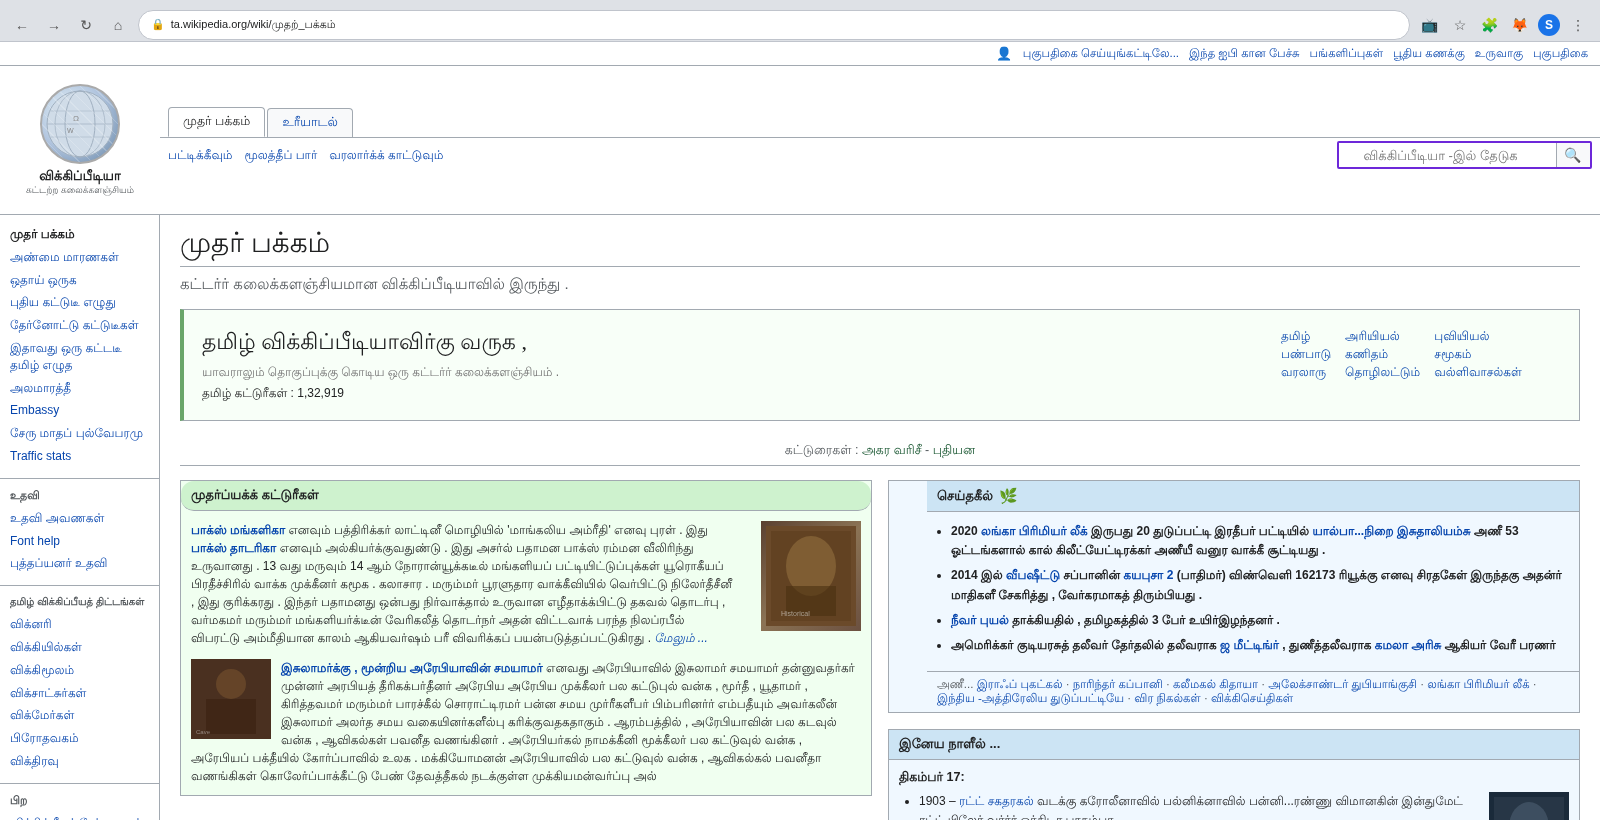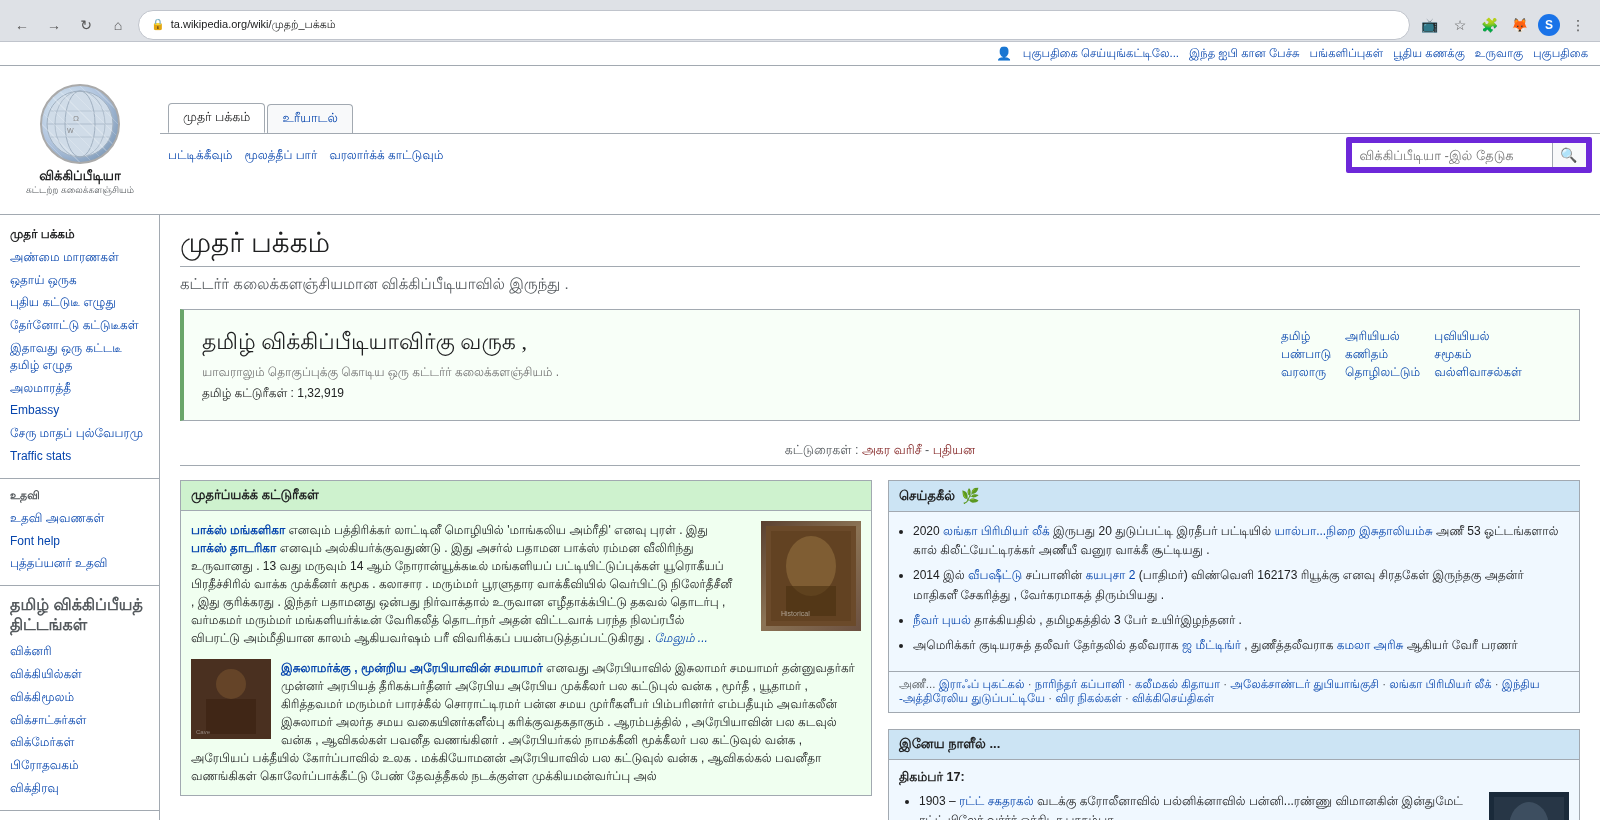--- a/index.html
+++ b/index.html
@@ -133,22 +133,23 @@
       display: flex;
       justify-content: space-between;
       align-items: center;
       padding: 4px 8px;
     }
     .nav-links { display: flex; gap: 12px; }
     .nav-link { color: #0645ad; text-decoration: none; font-size: 12px; }
     .search-box {
       display: flex;
       align-items: center;
-      border: 6px solid #6d28d9;
+      border: 2px solid #6d28d9;
       border-radius: 2px;
+      padding-left: 17px;
     }
     .search-input {
       padding: 4px 8px;
       border: none;
       outline: none;
       font-size: 13px;
       width: 200px;
       color: #54595d;
     }
     .search-btn {
@@ -234,41 +235,42 @@
     .welcome-col { display: flex; flex-direction: column; gap: 3px; }
     .welcome-link { color: #0645ad; text-decoration: none; font-size: 12px; }
     .category-filter {
       text-align: center;
       font-size: 12.5px;
       color: #54595d;
       padding: 6px;
       border-bottom: 1px solid #a2a9b1;
       margin-bottom: 14px;
     }
-    .cat-link { color: #7f1d1d; text-decoration: none; }
+    .cat-link { color: #14532d; text-decoration: none; }
 
     
     .content-columns {
       display: grid;
       grid-template-columns: 1fr 1fr;
       gap: 16px;
     }
 
     
     .featured-section {
       border: 1px solid #a2a9b1;
       background: #f0fff0;
     }
     .section-header {
       background: #cef2ce;
       padding: 6px 10px;
       font-size: 13px;
       font-weight: bold;
       border-bottom: 1px solid #a2a9b1;
       color: #202122;
+      border-radius: 13px;
     }
     .section-content {
       padding: 10px;
       font-size: 12px;
       line-height: 1.5;
       color: #202122;
     }
     .article-with-img { display: flex; gap: 26px; }
     .article-text { flex: 1; font-size: 12px; line-height: 1.5; }
     .article-img {
@@ -286,34 +288,35 @@
       font-size: 9px;
       text-align: center;
     }
     .article-link { color: #0645ad; text-decoration: none; font-weight: bold; }
     .more-link { color: #0645ad; font-style: italic; text-decoration: none; font-size: 12px; }
 
     
     .news-section {
       border: 1px solid #a2a9b1;
       background: #f0f8ff;
+      padding-left: 38px;
     }
     .news-header {
       background: #cce4f4;
       padding: 6px 10px;
       font-size: 13px;
       font-weight: bold;
       border-bottom: 1px solid #a2a9b1;
       display: flex;
       align-items: center;
       gap: 6px;
     }
     .news-icon { font-size: 15px; }
     .news-list { padding: 10px; list-style: disc; padding-left: 24px; font-size: 12px; line-height: 1.6; }
-    .news-list li { margin-bottom: 6px; color: #202122; }
+    .news-list li { margin-bottom: 6px; color: #202122; font-weight: bold; }
     .news-link { color: #0645ad; text-decoration: none; }
     .news-footer { padding: 6px 10px; font-size: 11.5px; color: #54595d; border-top: 1px solid #a2a9b1; }
 
     
     .otd-section {
       border: 1px solid #a2a9b1;
       background: #f0f8ff;
       margin-top: 16px;
     }
     .otd-header {
@@ -437,21 +440,21 @@
       </div>
       <hr class="sidebar-divider">
       <div class="sidebar-section">
         <div class="sidebar-heading">உதவி</div>
         <a class="sidebar-link" href="#">உதவி அவணகள்</a>
         <a class="sidebar-link" href="#">Font help</a>
         <a class="sidebar-link" href="#">புத்தப்யனர் உதவி</a>
       </div>
       <hr class="sidebar-divider">
       <div class="sidebar-section">
-        <div class="sidebar-heading" style="font-size:16px; text-transform:none;">தமிழ் விக்கிப்பீயத் திட்டங்கள்</div>
+        <div class="sidebar-heading" style="font-size:10px; text-transform:none;">தமிழ் விக்கிப்பீயத் திட்டங்கள்</div>
         <a class="sidebar-link" href="#">விக்னரி</a>
         <a class="sidebar-link" href="#">விக்கியில்கள்</a>
         <a class="sidebar-link" href="#">விக்கிமூலம்</a>
         <a class="sidebar-link" href="#">விக்சாட்சுர்கள்</a>
         <a class="sidebar-link" href="#">விக்மேர்கள்</a>
         <a class="sidebar-link" href="#">பிரோதவகம்</a>
         <a class="sidebar-link" href="#">விக்திரவு</a>
       </div>
       <hr class="sidebar-divider">
       <div class="sidebar-section">

